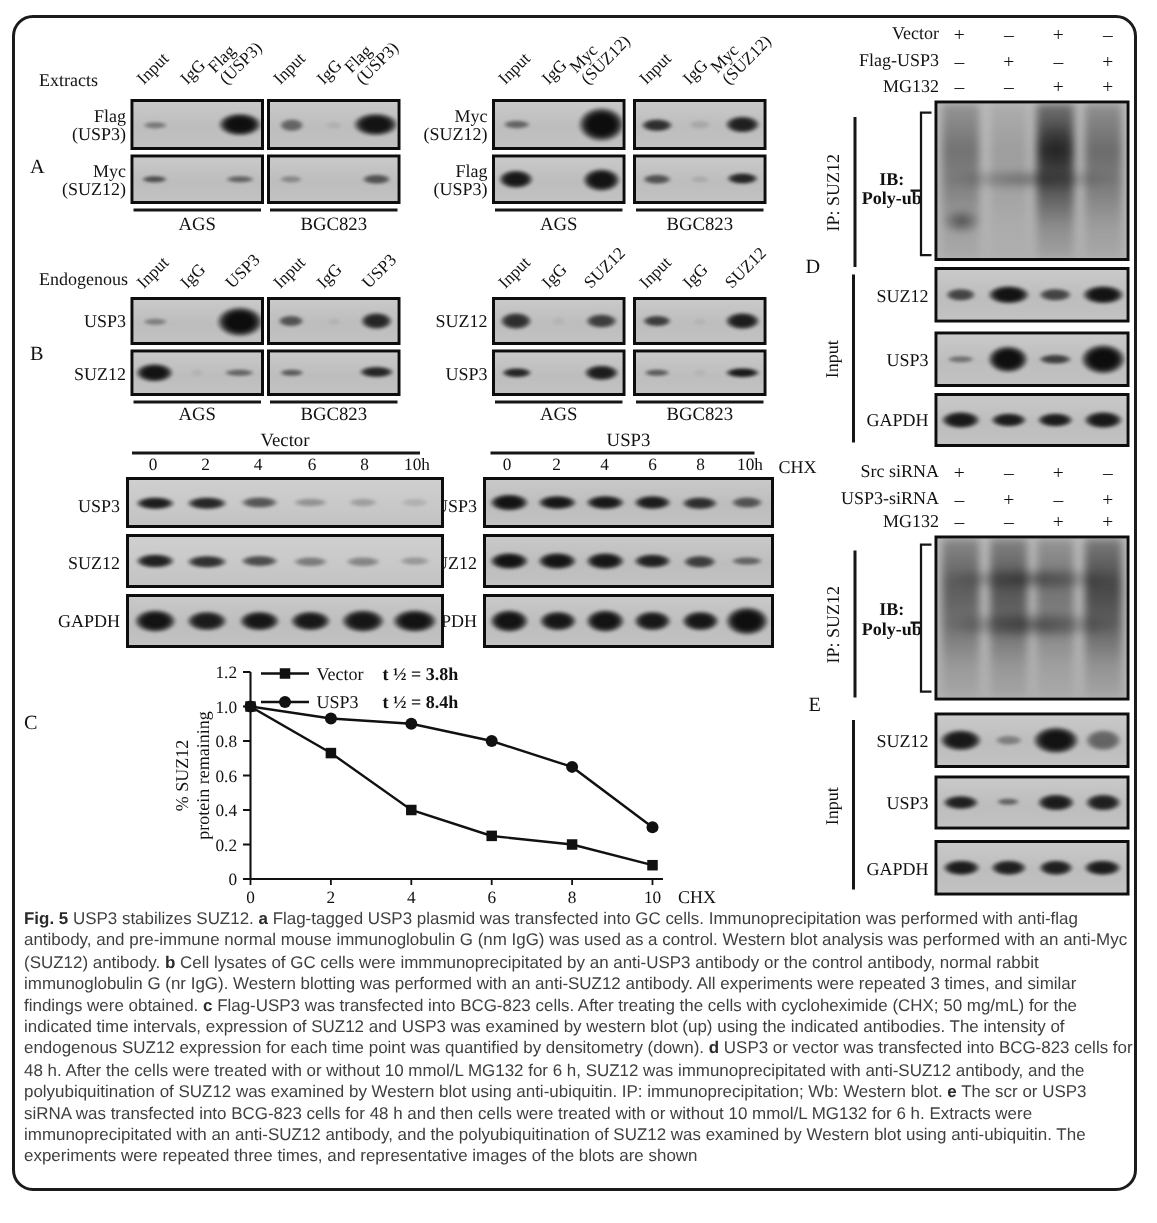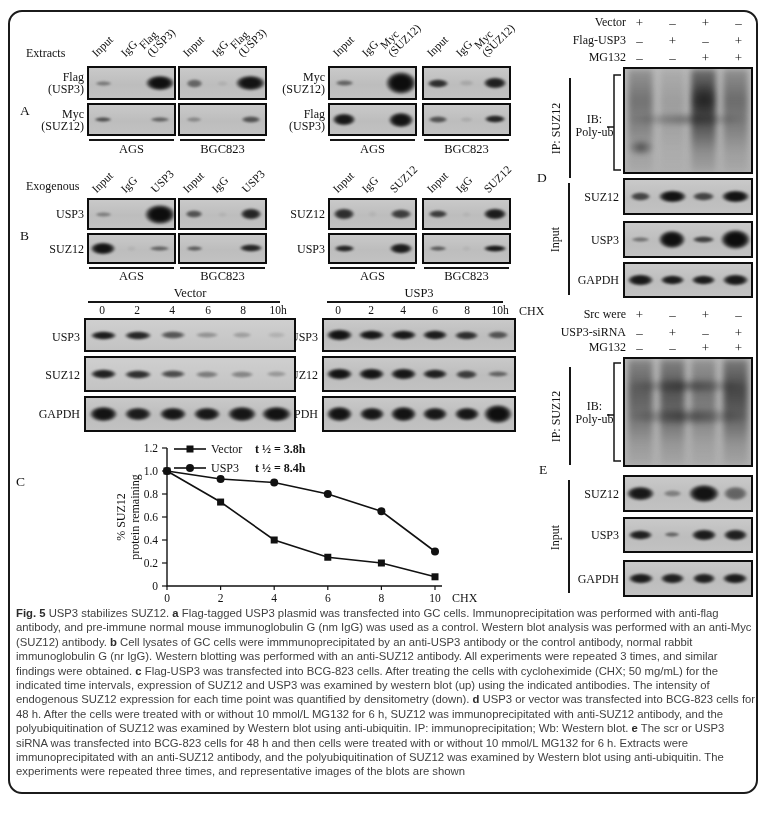--- a/index.html
+++ b/index.html
@@ -26,21 +26,21 @@
   .gline{position:absolute;height:2px;background:#161616;}
   .glab{position:absolute;text-align:center;font-size:12.5px;}
   .tlab{position:absolute;text-align:center;font-size:11.5px;}
   .title{position:absolute;text-align:center;font-size:12.5px;}
   .vline{position:absolute;width:2px;background:#161616;}
   .vtext{position:absolute;transform:rotate(-90deg);white-space:nowrap;
          font-size:12px;text-align:center;}
   .condlab{position:absolute;text-align:right;font-size:12px;line-height:13px;}
   .condvals{position:absolute;left:623px;width:132px;display:flex;font-size:13px;line-height:13px;}
   .condvals span{flex:1;text-align:center;}
-  .ibtext{position:absolute;font-size:12px;line-height:13px;text-align:center;white-space:pre;}
+  .ibtext{position:absolute;font-size:12px;line-height:13px;text-align:center;white-space:pre;font-weight:bold;}
   .caption{position:absolute;left:16px;top:606px;width:741px;
            font-family:"Liberation Sans",sans-serif;font-size:11.3px;line-height:14.4px;
            color:#3f3f3f;text-align:left;}
   .caption .b{font-weight:bold;color:#2b2b2b;}
   svg text{font-family:"Liberation Serif",serif;fill:#111;}
 </style>
 </head>
 <body>
 
 <div id="fig">
@@ -115,21 +115,21 @@
   <div class="gline" style="left:89px;top:139px;width:85px"></div>
   <div class="gline" style="left:180px;top:139px;width:85px"></div>
   <div class="gline" style="left:330px;top:139px;width:85px"></div>
   <div class="gline" style="left:424px;top:139px;width:85px"></div>
   <div class="glab" style="left:87px;top:142px;width:89px">AGS</div>
   <div class="glab" style="left:178px;top:142px;width:89px">BGC823</div>
   <div class="glab" style="left:328px;top:142px;width:89px">AGS</div>
   <div class="glab" style="left:422px;top:142px;width:89px">BGC823</div>
 
   <span class="letter" style="left:20px;top:228px">B</span>
-  <span class="cond" style="left:26px;top:179px">Exogenous</span>
+  <span class="cond" style="left:26px;top:179px">Endogenous</span>
 
   <span class="rlab" style="left:98px;top:184px">Input</span>
   <span class="rlab" style="left:127px;top:184px">IgG</span>
   <span class="rlab" style="left:157px;top:184px">USP3</span>
   <span class="rlab" style="left:189px;top:184px">Input</span>
   <span class="rlab" style="left:218px;top:184px">IgG</span>
   <span class="rlab" style="left:248px;top:184px">USP3</span>
   <span class="rlab" style="left:339px;top:184px">Input</span>
   <span class="rlab" style="left:368px;top:184px">IgG</span>
   <span class="rlab" style="left:396px;top:184px">SUZ12</span>
@@ -377,21 +377,21 @@
     </div>
   <div class="box" style="left:623px;top:262px;width:130px;height:36px">
       <div class="band" style="left: 2.4px; top: 10.4px; width: 26.8px; height: 11.2px; opacity: 0.92;"></div>
       <div class="band" style="left: 34.6px; top: 10.9px; width: 25.2px; height: 10.2px; opacity: 0.9;"></div>
       <div class="band" style="left: 66.2px; top: 10.9px; width: 25.2px; height: 10.2px; opacity: 0.9;"></div>
       <div class="band" style="left: 96.9px; top: 10.4px; width: 26.8px; height: 11.2px; opacity: 0.92;"></div>
     </div>
   <div class="vline" style="left:568px;top:183px;height:112px"></div>
   <div class="vtext" style="left:538px;top:232px;width:34px">Input</div>
 
-  <div class="condlab" style="left:528px;top:308px;width:98px">Src were</div>
+  <div class="condlab" style="left:528px;top:308px;width:98px">Src siRNA</div>
   <div class="condlab" style="left:528px;top:326px;width:98px">USP3-siRNA</div>
   <div class="condlab" style="left:528px;top:341px;width:98px">MG132</div>
   <div class="condvals" style="top:308px">
       <span>+</span>
       <span>–</span>
       <span>+</span>
       <span>–</span>
     </div>
   <div class="condvals" style="top:326px">
       <span>–</span>

